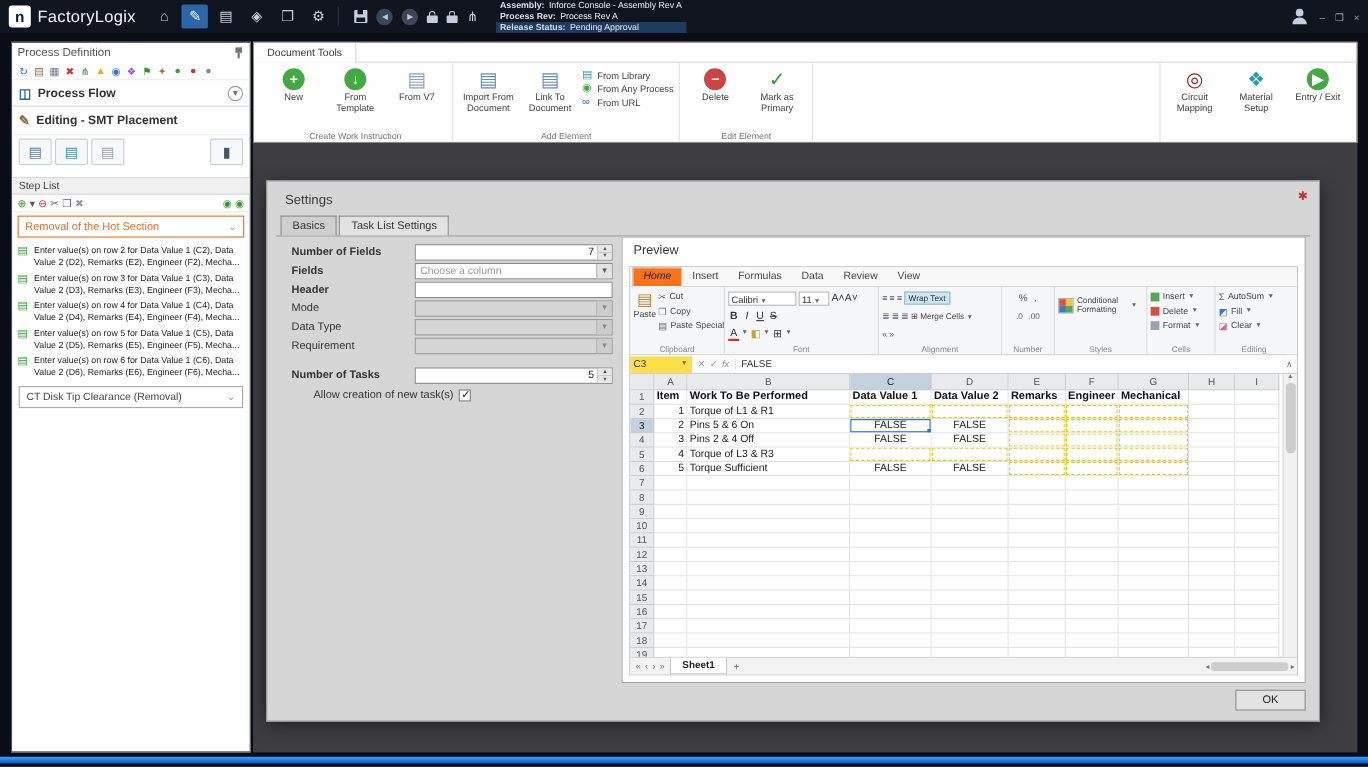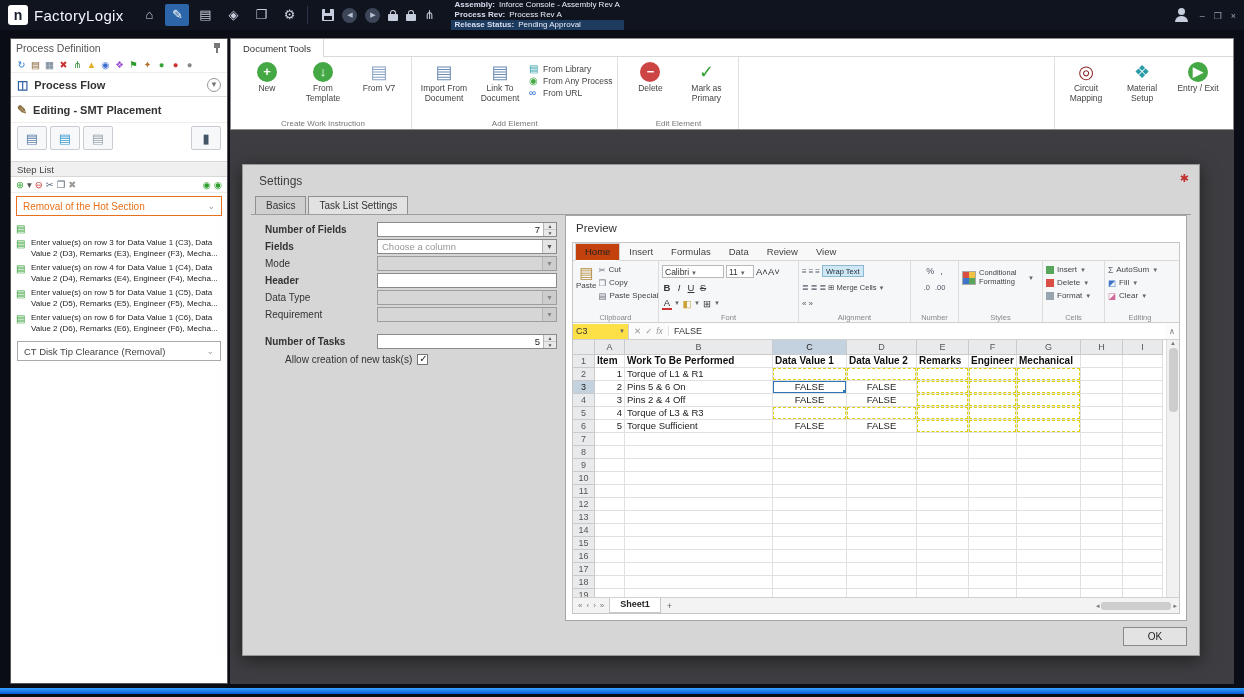--- a/index.html
+++ b/index.html
@@ -110,21 +110,21 @@
   .ctl.dis .combobtn { background:#cdcdcd; color:#888; }
   .frow.gap { height:10px; }
   .allow-row { display:flex; align-items:center; gap:5px; padding-left:30px; height:18px; font-size:10px; color:#333; }
 
   
   .preview { position:absolute; left:322px; top:50px; width:622px; height:406px; background:#fff; border:1px solid #a6a6a6; }
   .pv-title { position:absolute; left:10px; top:6px; font-size:11.5px; color:#333; }
   .xl { position:absolute; left:6px; top:26px; right:6px; bottom:6px; border:1px solid #c6c6c6; display:flex; flex-direction:column; background:#fff; }
   .xl-tabs { height:18px; background:#f8f8f8; border-bottom:1px solid #d8d8d8; display:flex; align-items:flex-end; padding-left:2px; }
   .xl-tab { padding:2px 9px 3px; font-size:9.5px; color:#444; }
-  .xl-tab.act { background:#c2410c; border:1px solid #d0d0d0; border-bottom:1px solid #fff; margin-bottom:-1px; color:#222; }
+  .xl-tab.act { background:#f97316; border:1px solid #d0d0d0; border-bottom:1px solid #fff; margin-bottom:-1px; color:#222;font-style:italic; }
   .xl-ribbon { height:62px; background:#f6f7f8; border-bottom:1px solid #d0d0d0; display:flex; }
   .xlg { position:relative; border-right:1px solid #dcdcdc; padding:2px 3px 11px; }
   .xlg-label { position:absolute; bottom:0; left:0; right:0; text-align:center; font-size:7.5px; color:#888; }
   .mini { display:flex; align-items:center; gap:3px; font-size:8px; color:#444; height:13px; white-space:nowrap; }
   .mi { font-size:8.5px; color:#667; }
   .paste-big { width:26px; display:flex; flex-direction:column; align-items:center; font-size:8px; color:#444; padding-top:2px; }
   .paste-big .pi { font-size:15px; color:#b58a3a; line-height:16px; }
   .clipwrap { display:flex; gap:2px; }
   .fontrow { display:flex; align-items:center; gap:2px; height:16px; }
   .fbox { border:1px solid #b9b9b9; background:#fff; font-size:8.5px; color:#333; height:13px; line-height:12px; padding:0 2px; position:relative; }
@@ -280,20 +280,21 @@
           <span class="stp-ic" style="color: rgb(47, 158, 47);">◉</span>
         </span>
     </div>
     <div class="sel-step">
       <span>Removal of the Hot Section</span>
       <span class="chev">⌄</span>
     </div>
     <div class="step-items">
         <div class="step-item">
           <span class="step-doc-ic">▤</span>
+          <span class="step-text">Enter value(s) on row 2 for Data Value 1 (C2), Data Value 2 (D2), Remarks (E2), Engineer (F2), Mecha...</span>
         </div>
         <div class="step-item">
           <span class="step-doc-ic">▤</span>
           <span class="step-text">Enter value(s) on row 3 for Data Value 1 (C3), Data Value 2 (D3), Remarks (E3), Engineer (F3), Mecha...</span>
         </div>
         <div class="step-item">
           <span class="step-doc-ic">▤</span>
           <span class="step-text">Enter value(s) on row 4 for Data Value 1 (C4), Data Value 2 (D4), Remarks (E4), Engineer (F4), Mecha...</span>
         </div>
         <div class="step-item">
@@ -414,28 +415,28 @@
           </span>
         </div>
         <div class="frow">
           <span class="flabel b">Fields</span>
           <span class="ctl">
             <span class="ph">Choose a column</span>
             <span class="combobtn">▼</span>
           </span>
         </div>
         <div class="frow">
+          <span class="flabel b">Header</span>
+          <span class="ctl"></span>
+        </div>
+        <div class="frow">
           <span class="flabel">Mode</span>
           <span class="ctl dis">
               <span class="combobtn">▼</span>
             </span>
-        </div>
-        <div class="frow">
-          <span class="flabel b">Header</span>
-          <span class="ctl"></span>
         </div>
         <div class="frow">
           <span class="flabel">Data Type</span>
           <span class="ctl dis">
               <span class="combobtn">▼</span>
             </span>
         </div>
         <div class="frow">
           <span class="flabel">Requirement</span>
           <span class="ctl dis">

